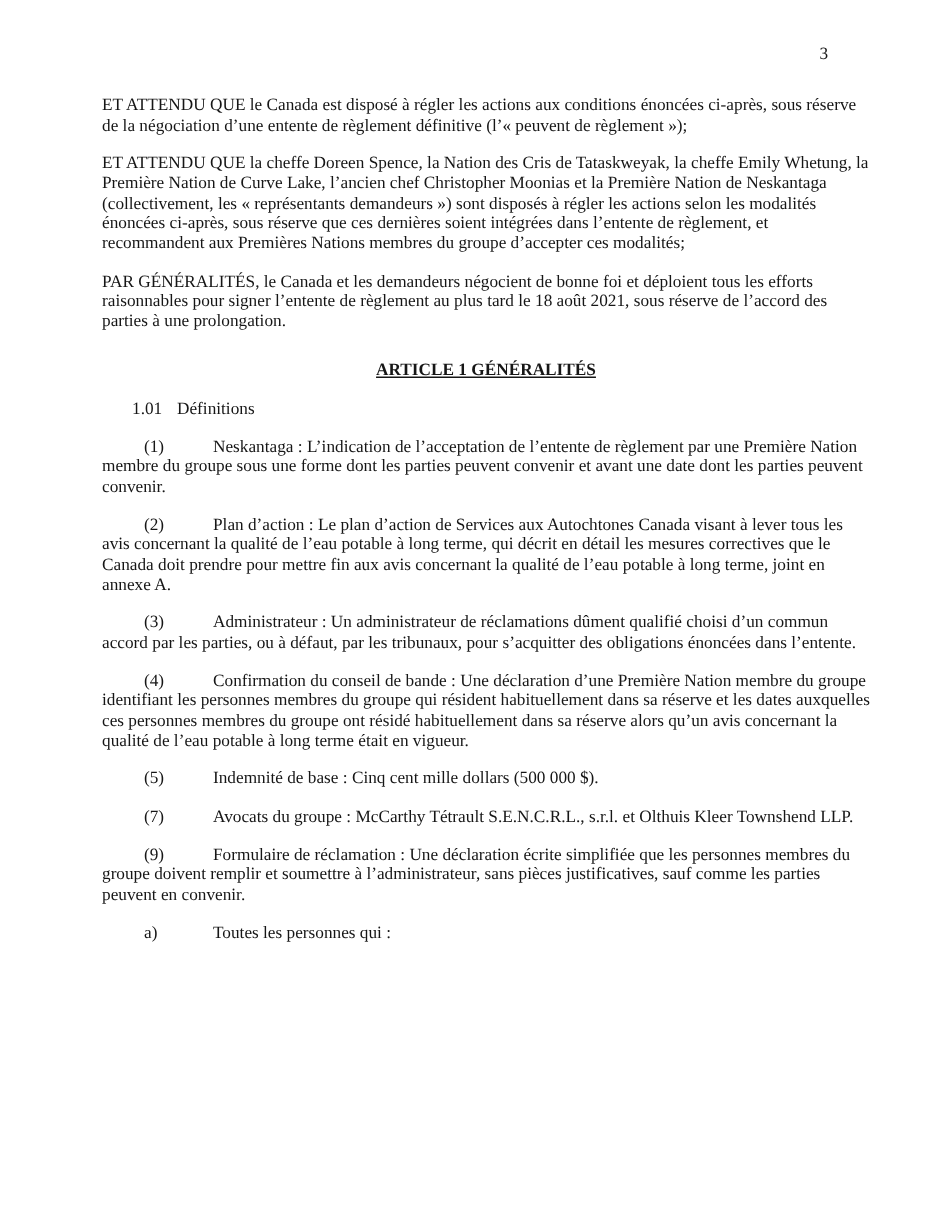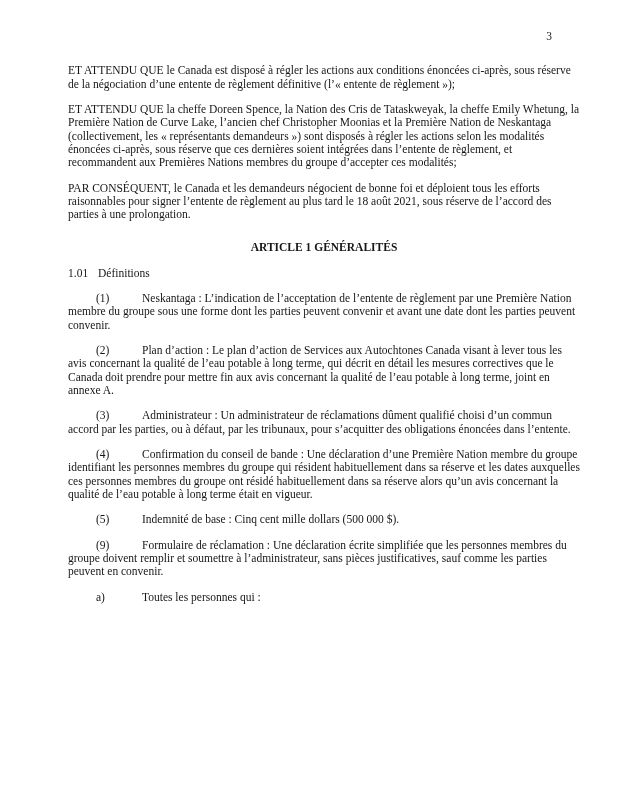--- a/index.html
+++ b/index.html
@@ -24,40 +24,41 @@
     width: 512px;
     font-size: 11.5px;
     line-height: 1.16;
   }
   .content p { margin: 0 0 12px 0; }
   p.heading {
     text-align: center;
     font-weight: bold;
     margin: 19px 0 13px 0;
   }
-  p.heading .htxt { }
+  p.heading .htxt { text-decoration: underline; }
   .indent { display: inline-block; width: 28px; }
   .num { display: inline-block; width: 46px; }
-  p.section .secnum { display: inline-block; width: 30px; }
+  p.section .secnum { display: inline-block; width: 30px; margin-left: 20px; }
   .b { font-weight: normal; }
 </style>
 </head>
 <body>
 
 <div class="page">
   <div class="header">
     <span>3</span>
   </div>
   <div class="content" id="doc-blocks">
-      <p class="paragraph"><span class="b">ET ATTENDU QUE</span><span> le Canada est disposé à régler les actions aux conditions énoncées ci-après, sous réserve de la négociation d’une entente de règlement définitive (l’«&nbsp;</span><span class="b">entente de règlement</span><span>&nbsp;»);</span></p>
+      <p class="paragraph"><span class="b">ET ATTENDU QUE</span><span> le Canada est disposé à régler les actions aux conditions énoncées ci-après, sous réserve de la négociation d’une entente de règlement définitive (l’«&nbsp;</span><span class="b">peuvent de règlement</span><span>&nbsp;»);</span></p>
       <p class="paragraph"><span class="b">ET ATTENDU QUE</span><span> la cheffe Doreen Spence, la Nation des Cris de Tataskweyak, la cheffe Emily Whetung, la Première Nation de Curve Lake, l’ancien chef Christopher Moonias et la Première Nation de Neskantaga (collectivement, les «&nbsp;</span><span class="b">représentants demandeurs</span><span>&nbsp;») sont disposés à régler les actions selon les modalités énoncées ci-après, sous réserve que ces dernières soient intégrées dans l’entente de règlement, et recommandent aux Premières Nations membres du groupe d’accepter ces modalités;</span></p>
-      <p class="paragraph"><span class="b">PAR CONSÉQUENT</span><span>, le Canada et les demandeurs négocient de bonne foi et déploient tous les efforts raisonnables pour signer l’entente de règlement au plus tard le 18 août 2021, sous réserve de l’accord des parties à une prolongation.</span></p>
+      <p class="paragraph"><span class="b">PAR GÉNÉRALITÉS</span><span>, le Canada et les demandeurs négocient de bonne foi et déploient tous les efforts raisonnables pour signer l’entente de règlement au plus tard le 18 août 2021, sous réserve de l’accord des parties à une prolongation.</span></p>
       <p class="heading"><span class="htxt">ARTICLE 1 GÉNÉRALITÉS</span></p>
       <p class="section"><span class="secnum">1.01</span><span class="b">Définitions</span></p>
       <p class="definition"><span class="indent"></span><span class="num">(1)</span><span class="b">Neskantaga</span><span>&nbsp;: L’indication de l’acceptation de l’entente de règlement par une Première Nation membre du groupe sous une forme dont les parties peuvent convenir et avant une date dont les parties peuvent convenir.</span></p>
       <p class="definition"><span class="indent"></span><span class="num">(2)</span><span class="b">Plan d’action</span><span>&nbsp;: Le plan d’action de Services aux Autochtones Canada visant à lever tous les avis concernant la qualité de l’eau potable à long terme, qui décrit en détail les mesures correctives que le Canada doit prendre pour mettre fin aux avis concernant la qualité de l’eau potable à long terme, joint en </span><span class="b">annexe A</span><span>.</span></p>
       <p class="definition"><span class="indent"></span><span class="num">(3)</span><span class="b">Administrateur</span><span>&nbsp;: Un administrateur de réclamations dûment qualifié choisi d’un commun accord par les parties, ou à défaut, par les tribunaux, pour s’acquitter des obligations énoncées dans l’entente.</span></p>
       <p class="definition"><span class="indent"></span><span class="num">(4)</span><span class="b">Confirmation du conseil de bande</span><span>&nbsp;: Une déclaration d’une Première Nation membre du groupe identifiant les personnes membres du groupe qui résident habituellement dans sa réserve et les dates auxquelles ces personnes membres du groupe ont résidé habituellement dans sa réserve alors qu’un avis concernant la qualité de l’eau potable à long terme était en vigueur.</span></p>
       <p class="definition"><span class="indent"></span><span class="num">(5)</span><span class="b">Indemnité de base</span><span>&nbsp;: Cinq cent mille dollars (500&nbsp;000&nbsp;$).</span></p>
+      <p class="definition"><span class="indent"></span><span class="num">(7)</span><span class="b">Avocats du groupe</span><span>&nbsp;: McCarthy Tétrault S.E.N.C.R.L., s.r.l. et Olthuis Kleer Townshend LLP.</span></p>
       <p class="definition"><span class="indent"></span><span class="num">(9)</span><span class="b">Formulaire de réclamation</span><span>&nbsp;: Une déclaration écrite simplifiée que les personnes membres du groupe doivent remplir et soumettre à l’administrateur, sans pièces justificatives, sauf comme les parties peuvent en convenir.</span></p>
       <p class="subitem"><span class="indent"></span><span class="num">a)</span><span>Toutes les personnes qui&nbsp;:</span></p>
     </div>
 </div>
 
 </body></html>

